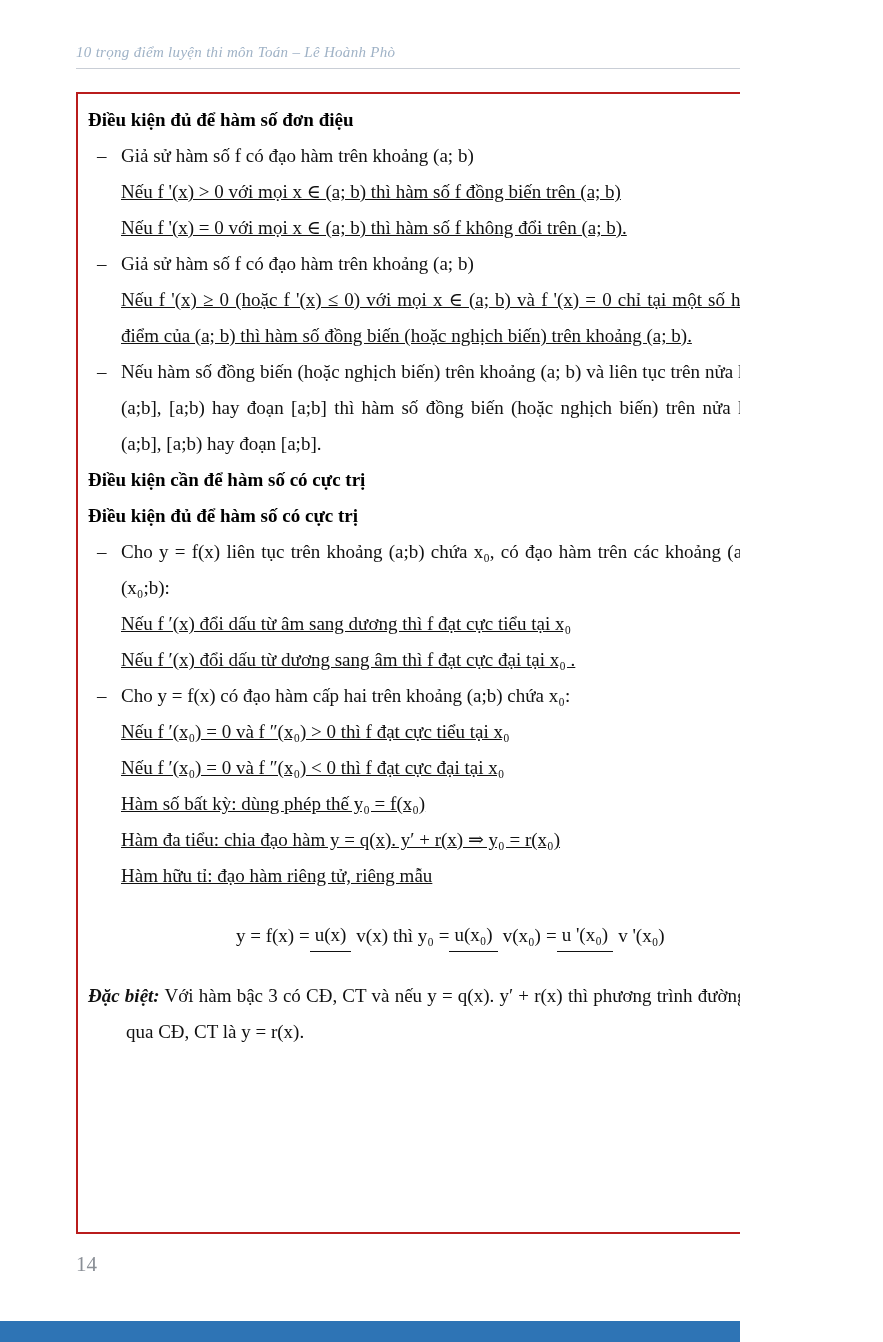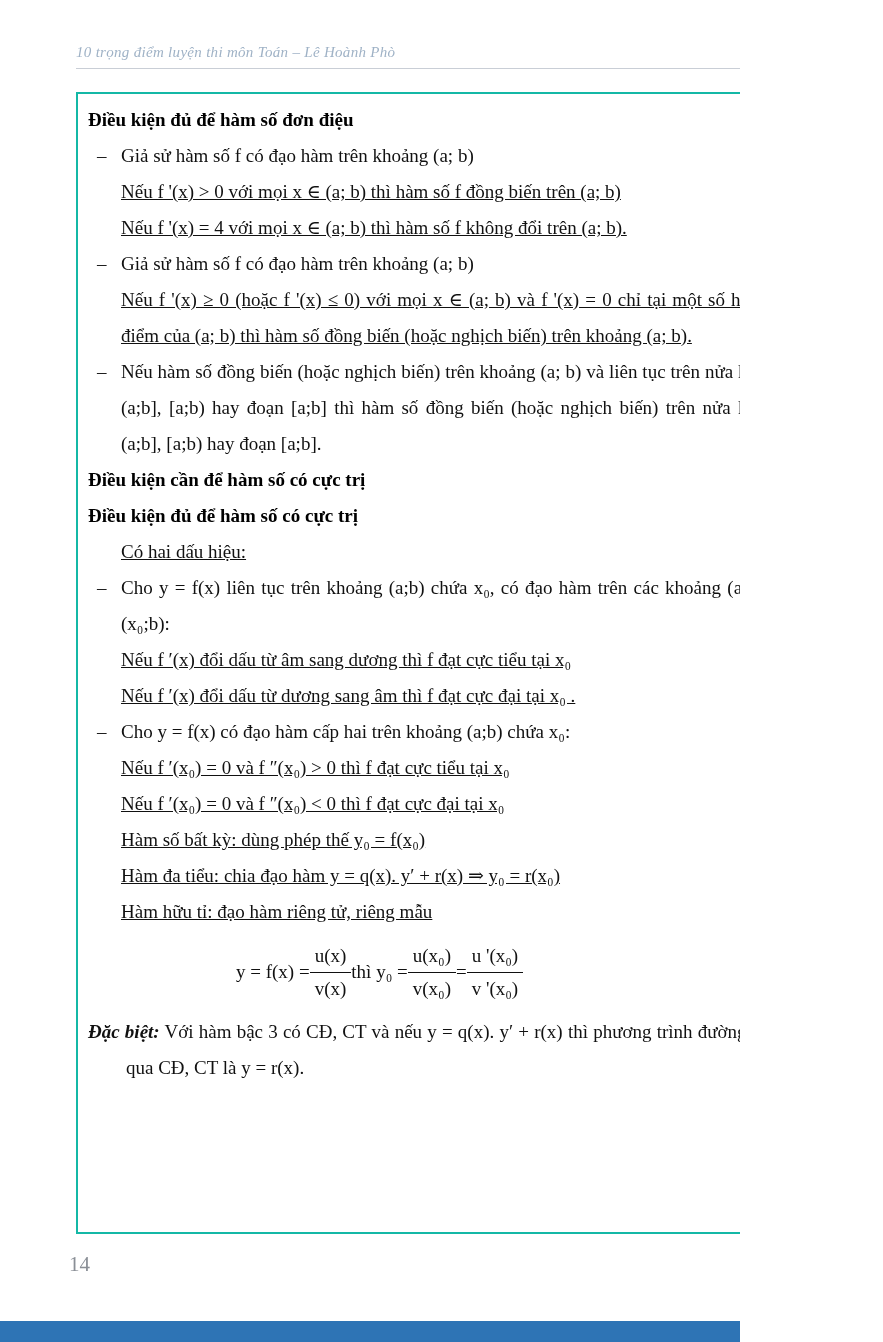--- a/index.html
+++ b/index.html
@@ -28,21 +28,21 @@
     border-bottom: 1px solid #c9ced6;
     letter-spacing: 0.3px;
   }
   .content-box {
     position: absolute;
     left: 76px;
     top: 92px;
     width: 736px;
     height: 1142px;
     box-sizing: border-box;
-    border: 2px solid #14b8a6;
+    border: 2px solid #b91c1c;
     padding: 8px 16px 10px 10px;
     font-size: 19px;
     line-height: 36px;
   }
   .heading {
     margin: 0;
     font-weight: bold;
     color: #000;
   }
   .bullet {
@@ -79,35 +79,35 @@
   }
   .formula {
     display: flex;
     align-items: center;
     margin: 4px 0 4px 148px;
     line-height: 30px;
     height: 76px;
   }
   .frac {
     display: inline-flex;
-    flex-direction: column;
+    flex-direction: row;
     text-align: right;
     vertical-align: middle;
     font-family: Liberation Serif, serif;
   }
   .frac .num {
     border-bottom: 1.5px solid #111;
     padding: 0 5px 1px 5px;
   }
   .frac .den {
     padding: 1px 5px 0 5px;
   }
   .page-number {
     position: absolute;
-    left: 69px;
+    left: 76px;
     top: 1252px;
     font-size: 21px;
     color: #8a8f96;
   }
   .bottom-bar {
     position: absolute;
     left: 0;
     bottom: 0;
     width: 100%;
     height: 21px;
@@ -124,37 +124,36 @@
 
   <section class="content-box">
 
     <p class="heading">Điều kiện đủ để hàm số đơn điệu</p>
 
     <div class="bullet">
       <span class="dash">–</span>
       <span class="btext">Giả sử hàm số f có đạo hàm trên khoảng (a; b)</span>
     </div>
     <p class="sub">Nếu f '(x) &gt; 0 với mọi x ∈ (a; b) thì hàm số f đồng biến trên (a; b)</p>
-    <p class="sub">Nếu f '(x) = 4 với mọi x ∈ (a; b) thì hàm số f không đổi trên (a; b).</p>
+    <p class="sub">Nếu f '(x) = 0 với mọi x ∈ (a; b) thì hàm số f không đổi trên (a; b).</p>
 
     <div class="bullet">
       <span class="dash">–</span>
       <span class="btext">Giả sử hàm số f có đạo hàm trên khoảng (a; b)</span>
     </div>
     <p class="sub">Nếu f '(x) ≥ 0 (hoặc f '(x) ≤ 0) với mọi x ∈ (a; b) và f '(x) = 0 chỉ tại một số hữu hạn điểm của (a; b) thì hàm số đồng biến (hoặc nghịch biến) trên khoảng (a; b).</p>
 
     <div class="bullet">
       <span class="dash">–</span>
       <span class="btext">Nếu hàm số đồng biến (hoặc nghịch biến) trên khoảng (a; b) và liên tục trên nửa khoảng (a;b], [a;b) hay đoạn [a;b] thì hàm số đồng biến (hoặc nghịch biến) trên nửa khoảng (a;b], [a;b) hay đoạn [a;b].</span>
     </div>
 
     <p class="heading">Điều kiện cần để hàm số có cực trị</p>
 
     <p class="heading">Điều kiện đủ để hàm số có cực trị</p>
-    <p class="sub">Có hai dấu hiệu:</p>
 
     <div class="bullet">
       <span class="dash">–</span>
       <span class="btext">Cho y = f(x) liên tục trên khoảng (a;b) chứa x₀, có đạo hàm trên các khoảng (a;x₀) và (x₀;b):</span>
     </div>
     <p class="sub">Nếu f ′(x) đổi dấu từ âm sang dương thì f đạt cực tiểu tại x₀</p>
     <p class="sub">Nếu f ′(x) đổi dấu từ dương sang âm thì f đạt cực đại tại x₀ .</p>
 
     <div class="bullet">
       <span class="dash">–</span>

